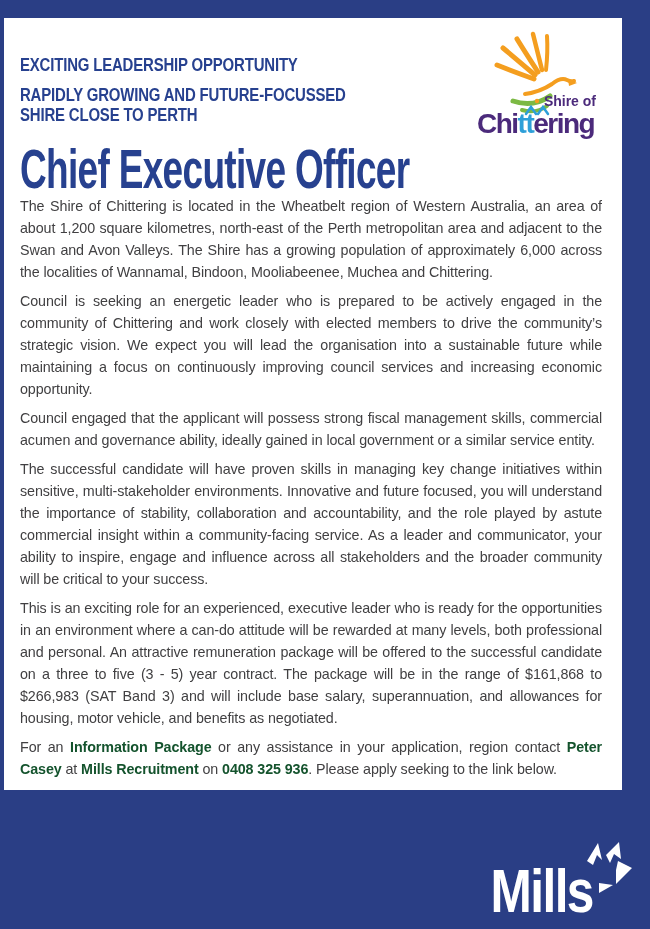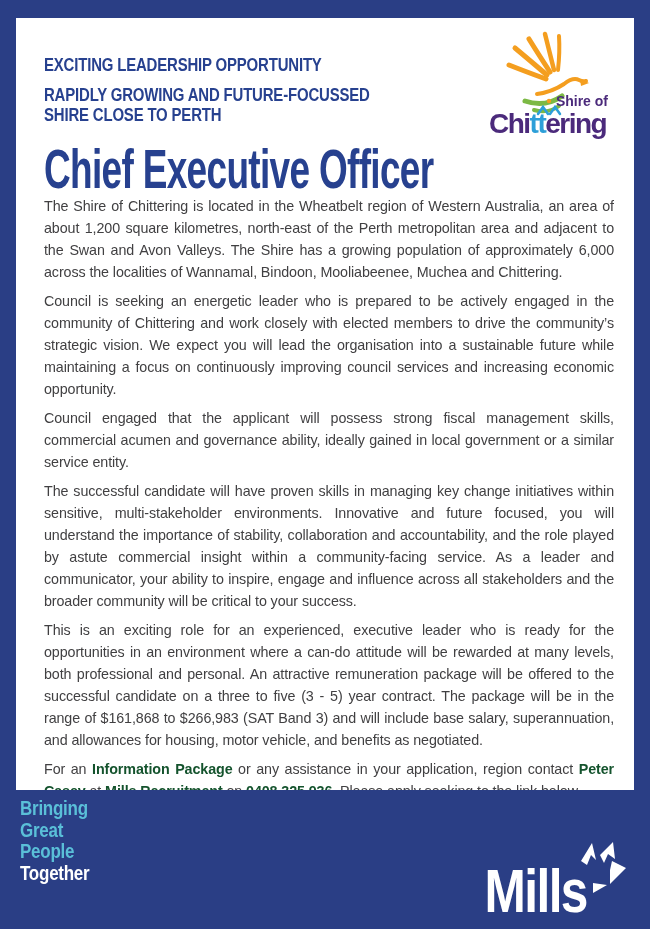--- a/index.html
+++ b/index.html
@@ -5,24 +5,24 @@
   * { margin:0; padding:0; box-sizing:border-box; }
   html,body { background:#2a3e85; }
   .page {
     position:relative;
     width:650px; height:929px;
     background:#2a3e85;
     font-family:"Liberation Sans", sans-serif;
     overflow:hidden;
   }
   .sheet {
-    position:absolute; left:16px; top:18px;
+    position:absolute; left:4px; top:18px;
     width:618px; height:772px;
     background:#ffffff;
-    padding:7px 20px 0 28px;
+    padding:7px 20px 0 16px;
     overflow:hidden;
   }
   .header-row { display:flex; justify-content:space-between; align-items:flex-start; }
   .eyebrow-block { margin-top:30px; color:#27418f; }
   .eyebrow-line1 {
     font-size:18px; font-weight:bold; letter-spacing:-0.2px;
     transform:scaleX(.83); transform-origin:left top;
     white-space:nowrap; margin-bottom:9px;
   }
   .eyebrow-line2 {
@@ -49,21 +49,21 @@
     width:650px; height:139px; background:#2a3e85;
   }
   .tagline { position:absolute; left:20px; top:8px; }
   .tagline-line {
     font-size:20px; font-weight:bold; line-height:21.5px;
     color:#5abfd8; letter-spacing:-0.3px;
     transform:scaleX(.85); transform-origin:left top;
     white-space:nowrap;
   }
   .tagline-line.last { color:#ffffff; }
-  .mills-logo { position:absolute; right:24px; bottom:10px; display:flex; align-items:flex-end; }
+  .mills-logo { position:absolute; right:18px; bottom:10px; display:flex; align-items:flex-end; }
   .mills-word {
     font-size:62px; font-weight:bold; color:#ffffff;
     line-height:56px; letter-spacing:-2px;
     transform:scaleX(.8); transform-origin:right bottom;
   }
   .mills-star { width:47px; height:53px; margin-left:-8px; margin-bottom:26px; }
 </style>
 </head>
 <body>
 
@@ -111,26 +111,20 @@
 
     
 
     
 
     
 
   </div>
 
   <div class="footer">
-    <div class="tagline">
-      <div class="tagline-line">Bringing</div>
-      <div class="tagline-line">Great</div>
-      <div class="tagline-line">People</div>
-      <div class="tagline-line last">Together</div>
-    </div>
 
     <div class="mills-logo">
       <div class="mills-word">Mills</div>
       <svg class="mills-star" viewBox="0 0 47 53" xmlns="http://www.w3.org/2000/svg">
         <g fill="#ffffff">
           <path d="M2,21 L13,3 L17,20 L12,15 L8,25 Z"></path>
           <path d="M21,15 L34,2 L36,19 L29,14 L25,23 Z"></path>
           <path d="M33,21 L47,28 L31,44 L31,30 Z"></path>
           <path d="M14,43 L28,45 L14,53 Z"></path>
         </g>

